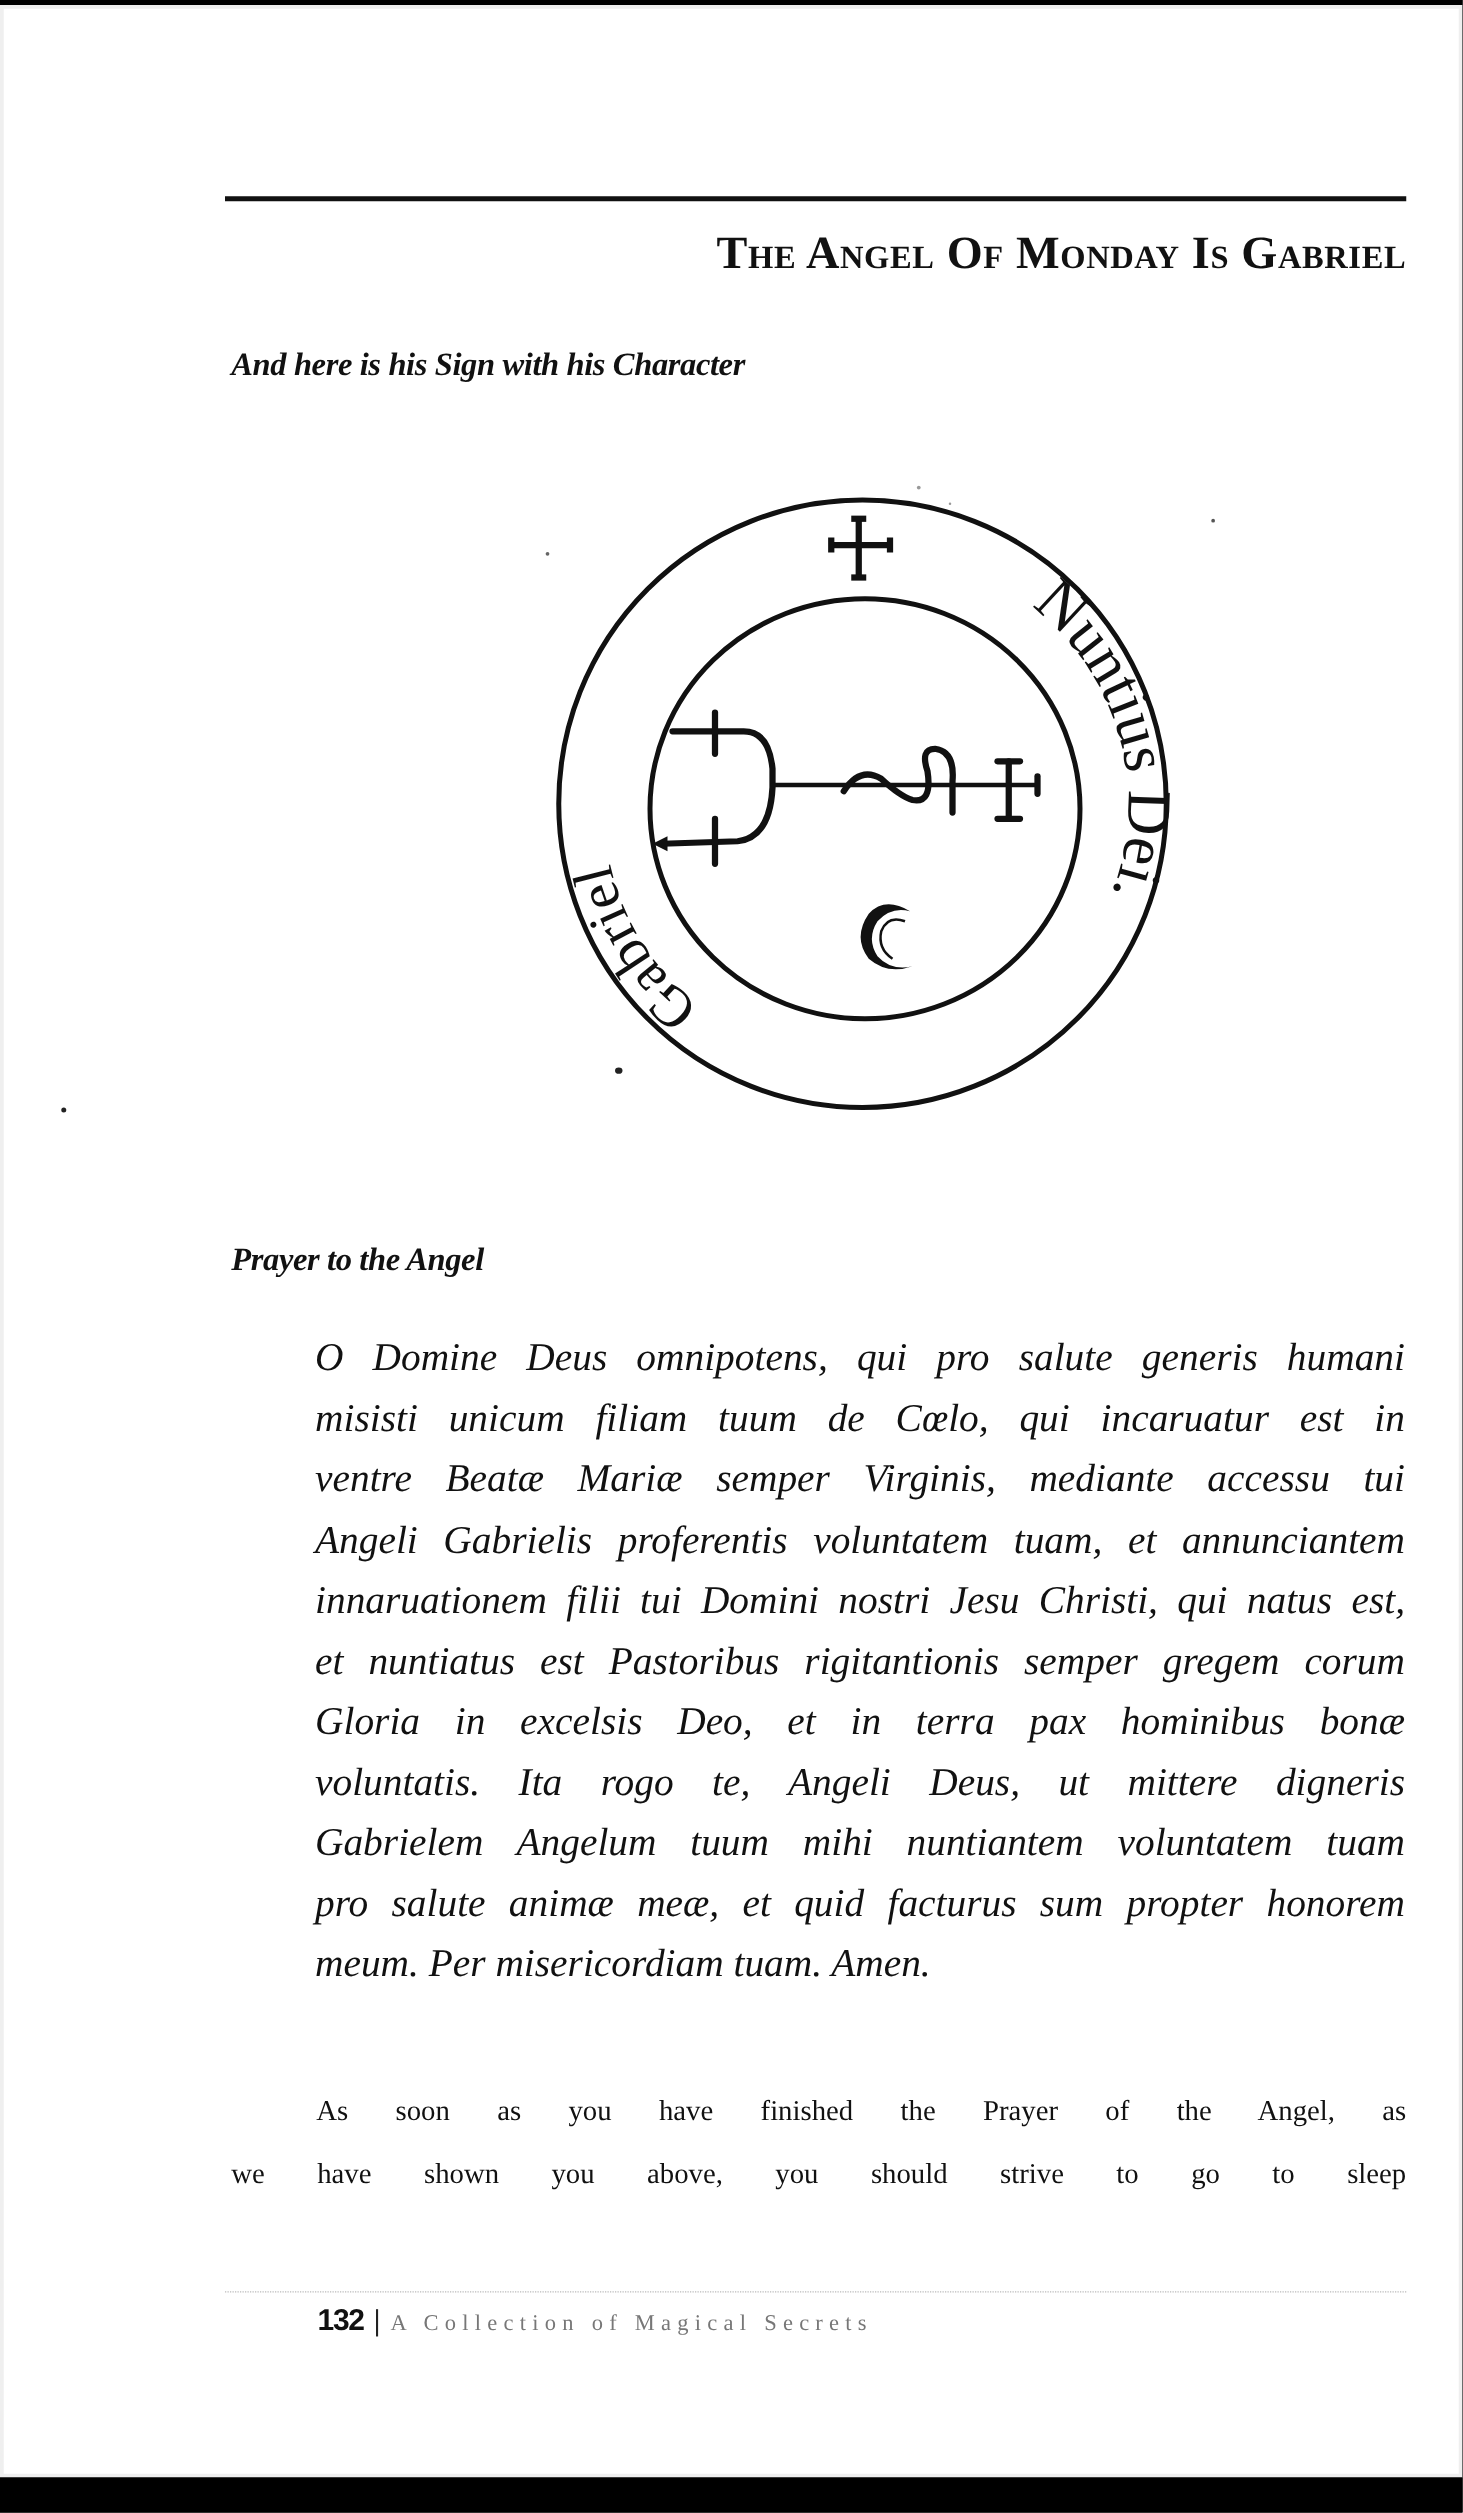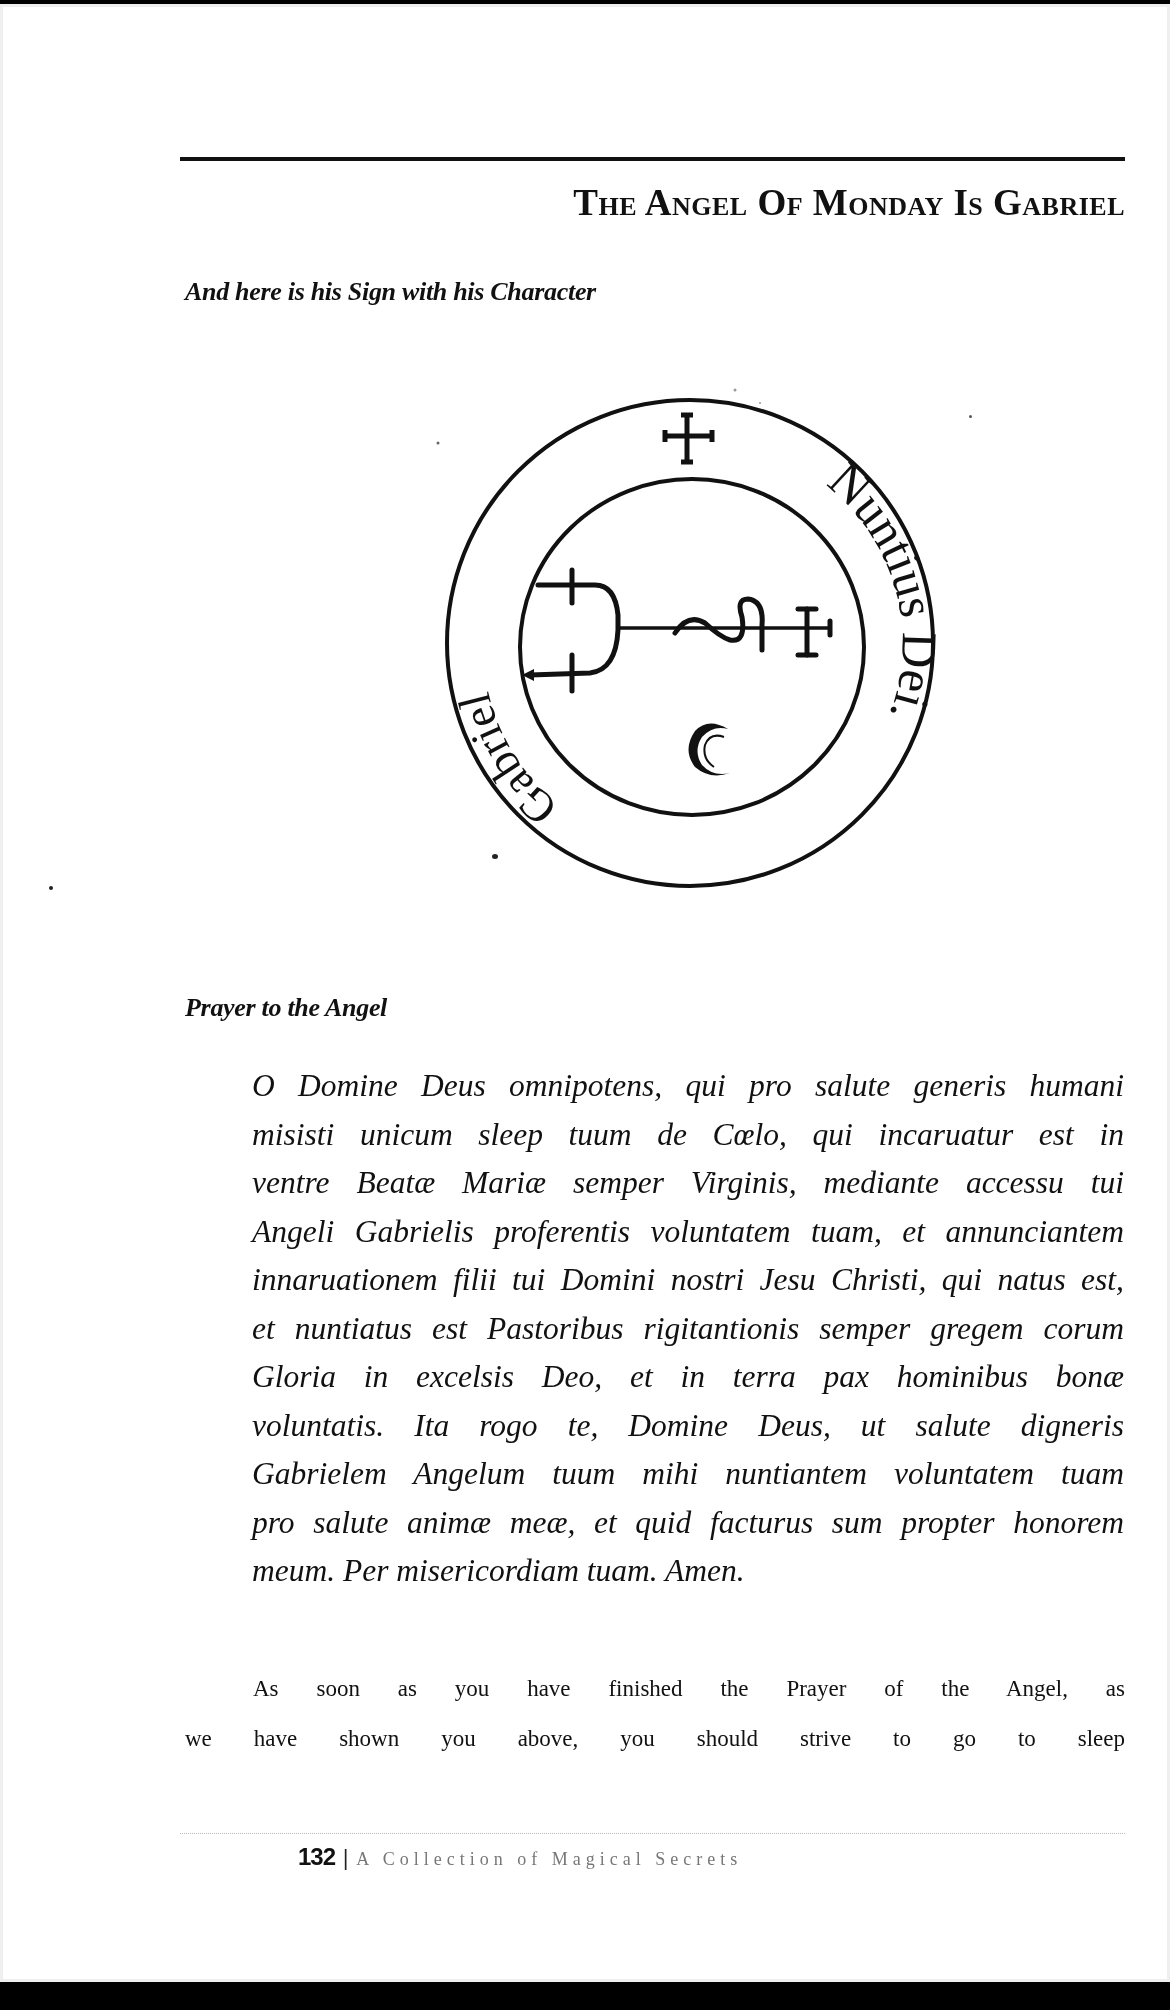--- a/index.html
+++ b/index.html
@@ -62,21 +62,21 @@
     .body-para .line { display: block; text-align: justify; text-align-last: justify; white-space: nowrap; }
     .body-para .line.indent { padding-left: 68px; }
     .footer-rule {
       position: absolute; left: 180px; top: 1833px; width: 945px; height: 0;
       border-top: 1px dotted #bbb;
     }
     .footer {
       position: absolute; left: 254px; top: 1842px; font-size: 24px; line-height: 30px;
       display: flex; align-items: baseline; gap: 8px;
     }
-    .page-number { font-weight: bold; font-family: "Liberation Sans", sans-serif; letter-spacing: -1px; color: #111; margin-left: 44px; }
+    .page-number { font-weight: bold; font-family: "Liberation Sans", sans-serif; letter-spacing: -1px; color: #111; }
     .footer-sep { font-weight: bold; color: #222; }
     .book-title { letter-spacing: 5px; color: #777; font-size: 18px; }
     .speck { position: absolute; background: #222; border-radius: 50%; }
   </style>
 </head>
 <body>
 
 <div class="top-bar"></div>
 <div class="page-frame"></div>
 <div class="page"></div>
@@ -134,27 +134,27 @@
 </div>
 
 <div class="speck" style="left:49px; top:886px; width:4px; height:4px;"></div>
 <div class="speck" style="left:492px; top:854px; width:6px; height:5px;"></div>
 <div class="speck" style="left:969px; top:415px; width:3px; height:3px; background:#555;"></div>
 
 <div class="section-heading prayer-heading">Prayer to the Angel</div>
 
 <div class="prayer">
   <span class="line">O Domine Deus omnipotens, qui pro salute generis humani</span>
-  <span class="line">misisti unicum sleep tuum de Cœlo, qui incaruatur est in</span>
+  <span class="line">misisti unicum filiam tuum de Cœlo, qui incaruatur est in</span>
   <span class="line">ventre Beatæ Mariæ semper Virginis, mediante accessu tui</span>
   <span class="line">Angeli Gabrielis proferentis voluntatem tuam, et annunciantem</span>
   <span class="line">innaruationem filii tui Domini nostri Jesu Christi, qui natus est,</span>
   <span class="line">et nuntiatus est Pastoribus rigitantionis semper gregem corum</span>
   <span class="line">Gloria in excelsis Deo, et in terra pax hominibus bonæ</span>
-  <span class="line">voluntatis. Ita rogo te, Domine Deus, ut salute digneris</span>
+  <span class="line">voluntatis. Ita rogo te, Angeli Deus, ut mittere digneris</span>
   <span class="line">Gabrielem Angelum tuum mihi nuntiantem voluntatem tuam</span>
   <span class="line">pro salute animæ meæ, et quid facturus sum propter honorem</span>
   <span class="line last">meum. Per misericordiam tuam. Amen.</span>
 </div>
 
 <div class="body-para">
   <span class="line indent">As soon as you have finished the Prayer of the Angel, as</span>
   <span class="line">we have shown you above, you should strive to go to sleep</span>
 </div>
 

